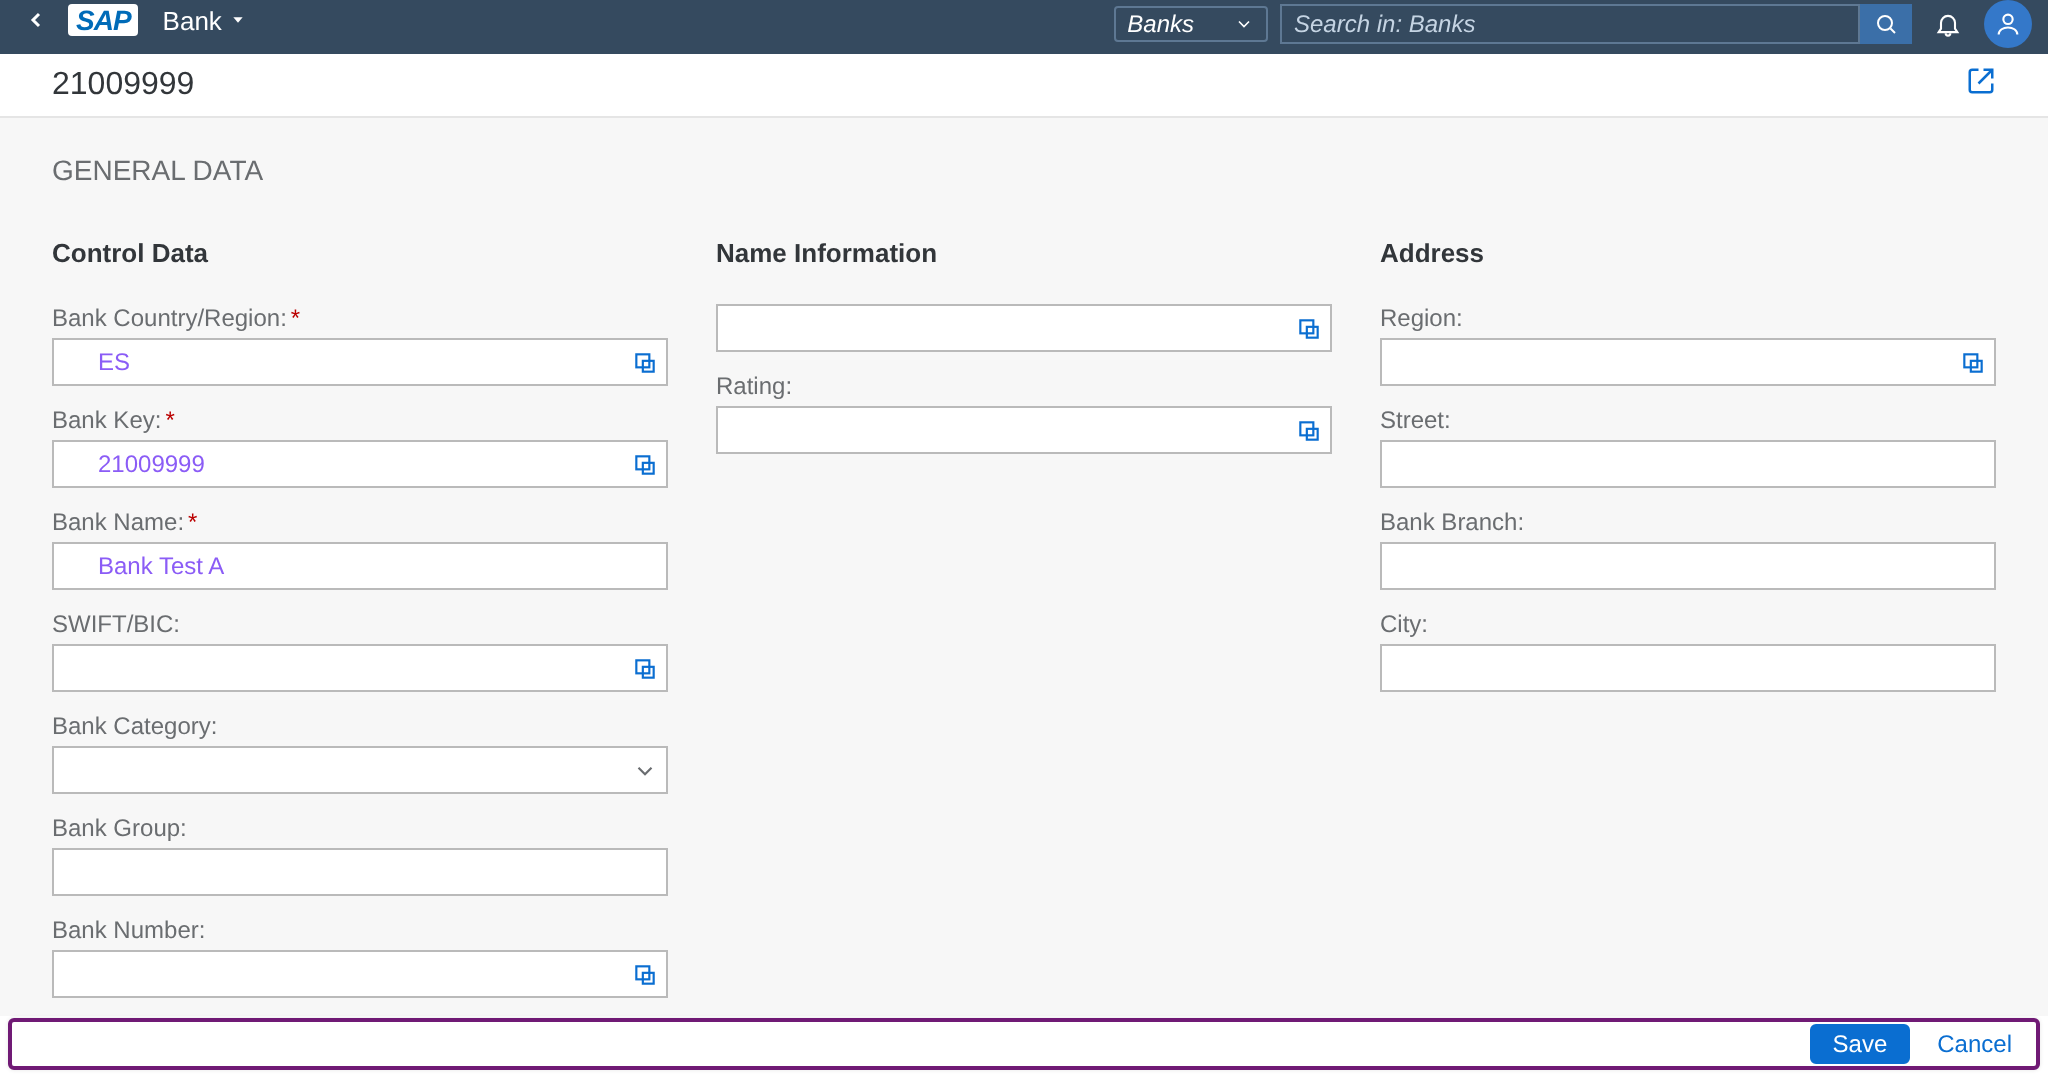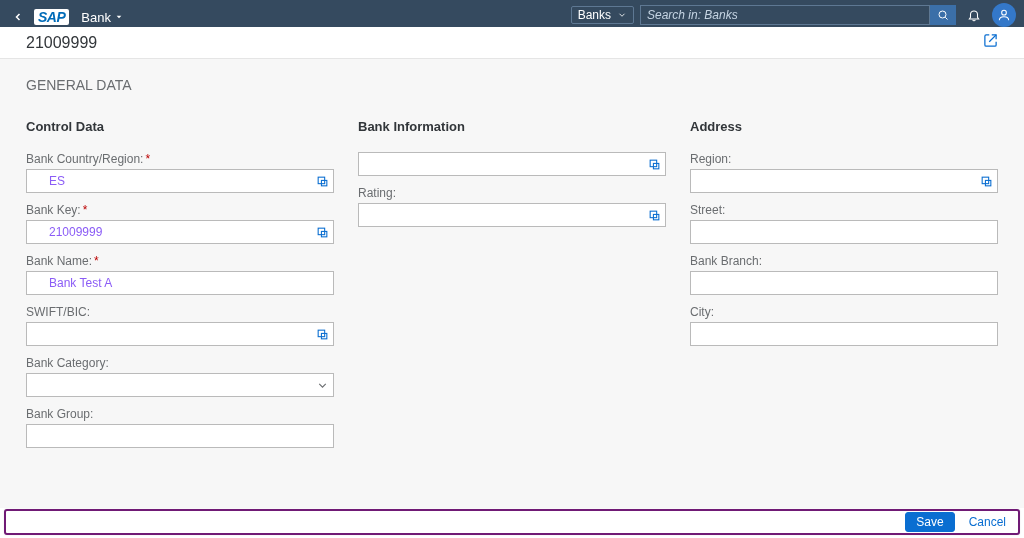--- a/index.html
+++ b/index.html
@@ -1,24 +1,24 @@
 <!DOCTYPE html>
 <html><head>
 <meta charset="utf-8">
 <style>
   * { box-sizing: border-box; }
   html, body { margin: 0; padding: 0; font-family: "72", Arial, Helvetica, sans-serif; background: #fff; color: #32363a; height: 100%; }
-  .shell-header { background: #354a5f; color: #fff; display: flex; align-items: flex-end; height: 27px; padding: 0 8px; }
+  .shell-header { background: #354a5f; color: #fff; display: flex; align-items: flex-start; height: 27px; padding: 0 8px; }
   .shell-left, .shell-right { display: flex; align-items: center; gap: 6px; }
   .shell-center { flex: 1; }
   .shell-header svg { display: block; }
   .back-btn { width: 20px; height: 20px; display: flex; align-items: center; justify-content: center; cursor: pointer; }
   .logo { font-weight: 800; font-style: italic; font-size: 14px; background: #fff; color: #006bb8; padding: 0 4px; border-radius: 2px; letter-spacing: -0.5px; line-height: 16px; }
   .app-title { display: flex; align-items: center; gap: 4px; color: #fff; font-size: 13px; cursor: pointer; padding-left: 6px; }
-  .scope-select { display: flex; align-items: center; gap: 6px; border: 1px solid #5e7893; padding: 1px 6px; font-size: 12px; color: #fff; cursor: pointer; border-radius: 2px; }
+  .scope-select { display: flex; align-items: center; gap: 20px; border: 1px solid #5e7893; padding: 1px 6px; font-size: 12px; color: #fff; cursor: pointer; border-radius: 2px; font-style: italic; }
   .search-wrap { position: relative; display: flex; }
   .search-input { width: 290px; height: 20px; background: #354a5f; border: 1px solid #5e7893; color: #fca5a5; font-size: 12px; font-style: italic; padding: 0 6px; outline: none; }
   .search-input::placeholder { color: #c5d4e3; font-style: italic; }
   .search-btn { width: 26px; height: 20px; background: #3b6fa8; border: 1px solid #3b6fa8; display: flex; align-items: center; justify-content: center; cursor: pointer; }
   .shell-icon-btn { width: 24px; height: 24px; display: flex; align-items: center; justify-content: center; cursor: pointer; border-radius: 50%; }
   .user-btn { background: #3478c9; }
 
   .page-header { display: flex; align-items: center; justify-content: space-between; height: 32px; padding: 0 26px 0 26px; background: #fff; border-bottom: 1px solid #e5e5e5; }
   .page-title { font-size: 16px; color: #32363a; }
   .share-icon { color: #0a6ed1; cursor: pointer; }
@@ -187,25 +187,39 @@
 
         <div class="field">
           <div class="label-row">
               <span>Bank Group:</span>
             </div>
           <div class="input-wrap">
             <input class="fld-input" value="" style="">
           </div>
         </div>
 
+        <div class="field">
+          <div class="label-row">
+              <span>Bank Number:</span>
+            </div>
+          <div class="input-wrap">
+            <input class="fld-input" style="padding-right: 24px;" value="">
+            <div class="vh-btn">
+                <svg viewBox="0 0 24 24" fill="none" stroke="#0a6ed1" stroke-width="2">
+                  <rect x="4" y="4" width="12" height="12"></rect>
+                  <rect x="10" y="10" width="10" height="10"></rect>
+                </svg>
+              </div>
+          </div>
+        </div>
 
       </div>
 
       <div class="col">
-        <div class="col-title">Bank Information</div>
+        <div class="col-title">Name Information</div>
 
         <div class="field">
           <div class="input-wrap">
             <input class="fld-input" style="padding-right: 24px;" value="">
             <div class="vh-btn">
                 <svg viewBox="0 0 24 24" fill="none" stroke="#0a6ed1" stroke-width="2">
                   <rect x="4" y="4" width="12" height="12"></rect>
                   <rect x="10" y="10" width="10" height="10"></rect>
                 </svg>
               </div>

